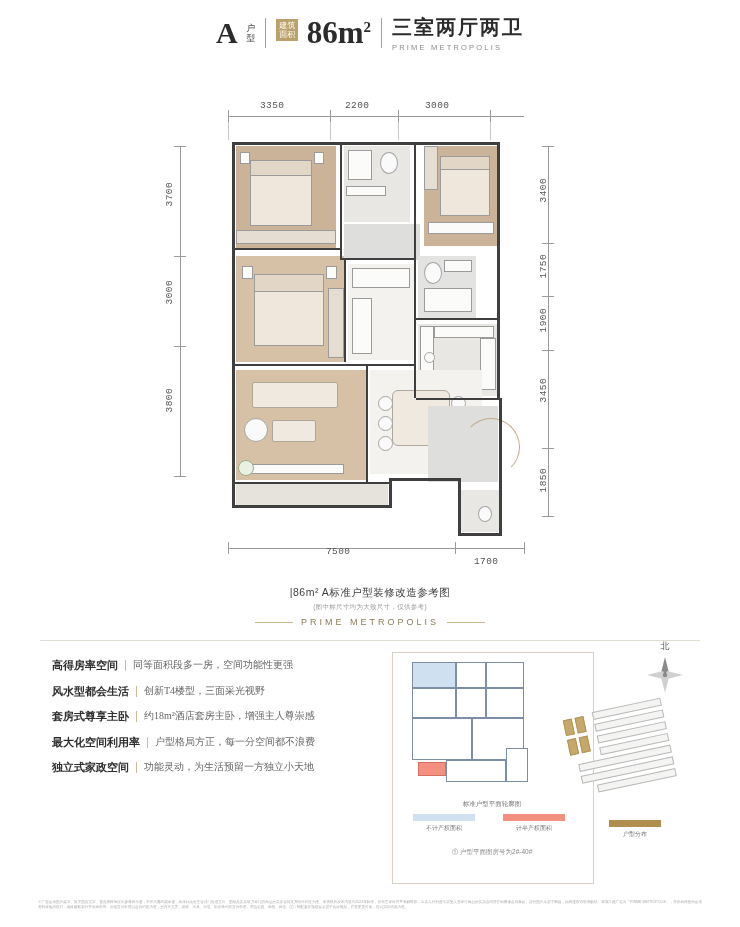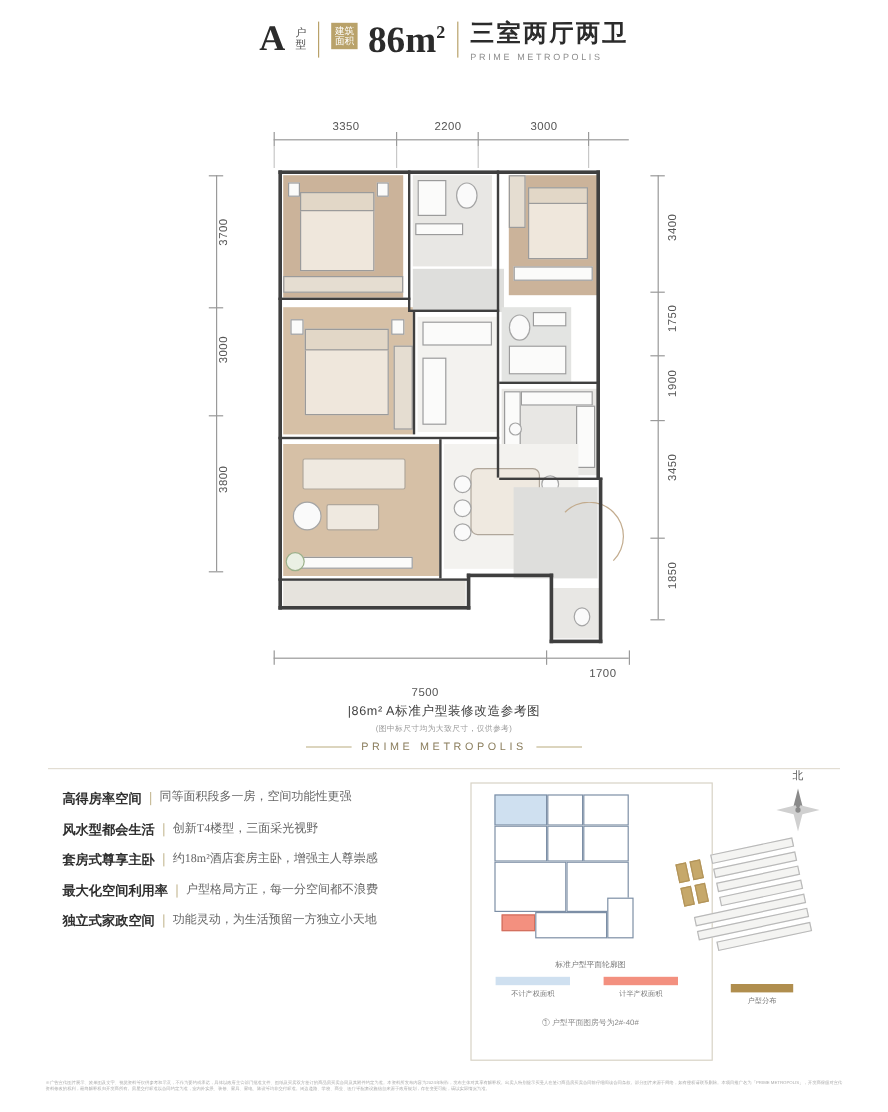--- a/index.html
+++ b/index.html
@@ -45,22 +45,21 @@
   .hd-rooms-en{
     font-size:7.5px;letter-spacing:2.2px;color:#8d8d8d;text-align:center;margin-top:2px;
   }
   .hd-right{display:flex;flex-direction:column;align-items:flex-start;}
 
   
   .plan-wrap{position:absolute;left:0;top:78px;width:740px;height:500px;}
 
   .dim-label{
     position:absolute;font-size:9.5px;color:#555;letter-spacing:.4px;
-    font-family:Liberation Sans, sans-serif;
-    margin-left:17px;
+    font-family:Liberation Mono, monospace;
   }
   .dim-v{writing-mode:vertical-rl;transform:rotate(180deg);}
 
   .tick-h{position:absolute;height:1px;background:#9a9a9a;}
   .tick-v{position:absolute;width:1px;background:#9a9a9a;}
 
   
   .plan{
     position:absolute;left:228px;top:60px;width:296px;height:400px;
   }
@@ -195,21 +194,21 @@
     <div class="dim-label dim-v" style="left:538px;top:100px;">3400</div>
     <div class="dim-label dim-v" style="left:538px;top:176px;">1750</div>
     <div class="dim-label dim-v" style="left:538px;top:230px;">1900</div>
     <div class="dim-label dim-v" style="left:538px;top:300px;">3450</div>
     <div class="dim-label dim-v" style="left:538px;top:390px;">1850</div>
 
     <div class="tick-h" style="left:228px;top:470px;width:296px;"></div>
     <div class="tick-v" style="left:228px;top:464px;height:12px;"></div>
     <div class="tick-v" style="left:455px;top:464px;height:12px;"></div>
     <div class="tick-v" style="left:524px;top:464px;height:12px;"></div>
-    <div class="dim-label" style="left:326px;top:494px;text-align:right;">7500</div>
+    <div class="dim-label" style="left:326px;top:468px;text-align:right;">7500</div>
     <div class="dim-label" style="left:474px;top:478px;">1700</div>
 
     <div class="plan">
 
       <div class="room r-wood" style="left:8px;top:8px;width:100px;height:102px;"></div>
       <div class="furn" style="left:22px;top:22px;width:62px;height:66px;background:#efe7dc;"></div>
       <div class="furn" style="left:22px;top:22px;width:62px;height:16px;background:#e2d7c7;"></div>
       <div class="furn" style="left:12px;top:14px;width:10px;height:12px;"></div>
       <div class="furn" style="left:86px;top:14px;width:10px;height:12px;"></div>
       <div class="furn" style="left:8px;top:92px;width:100px;height:14px;background:#e5ddd1;"></div>

